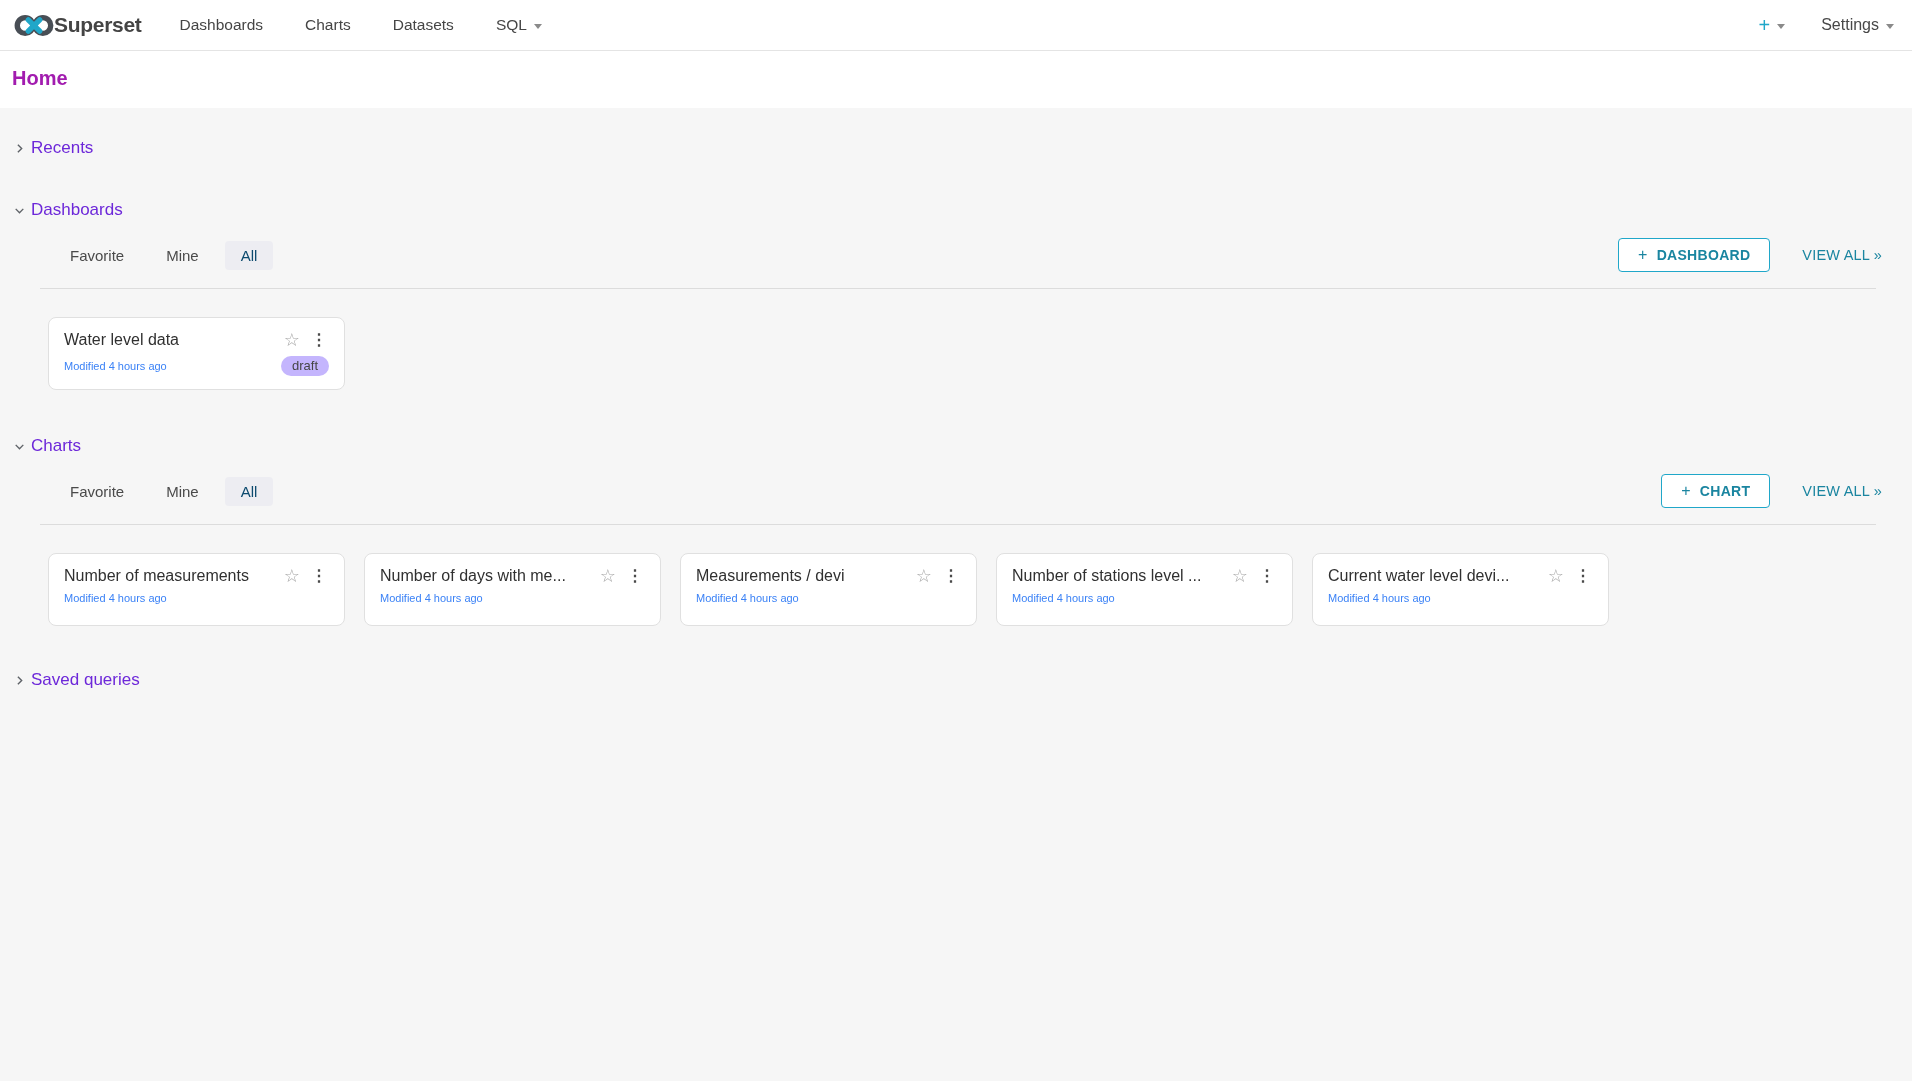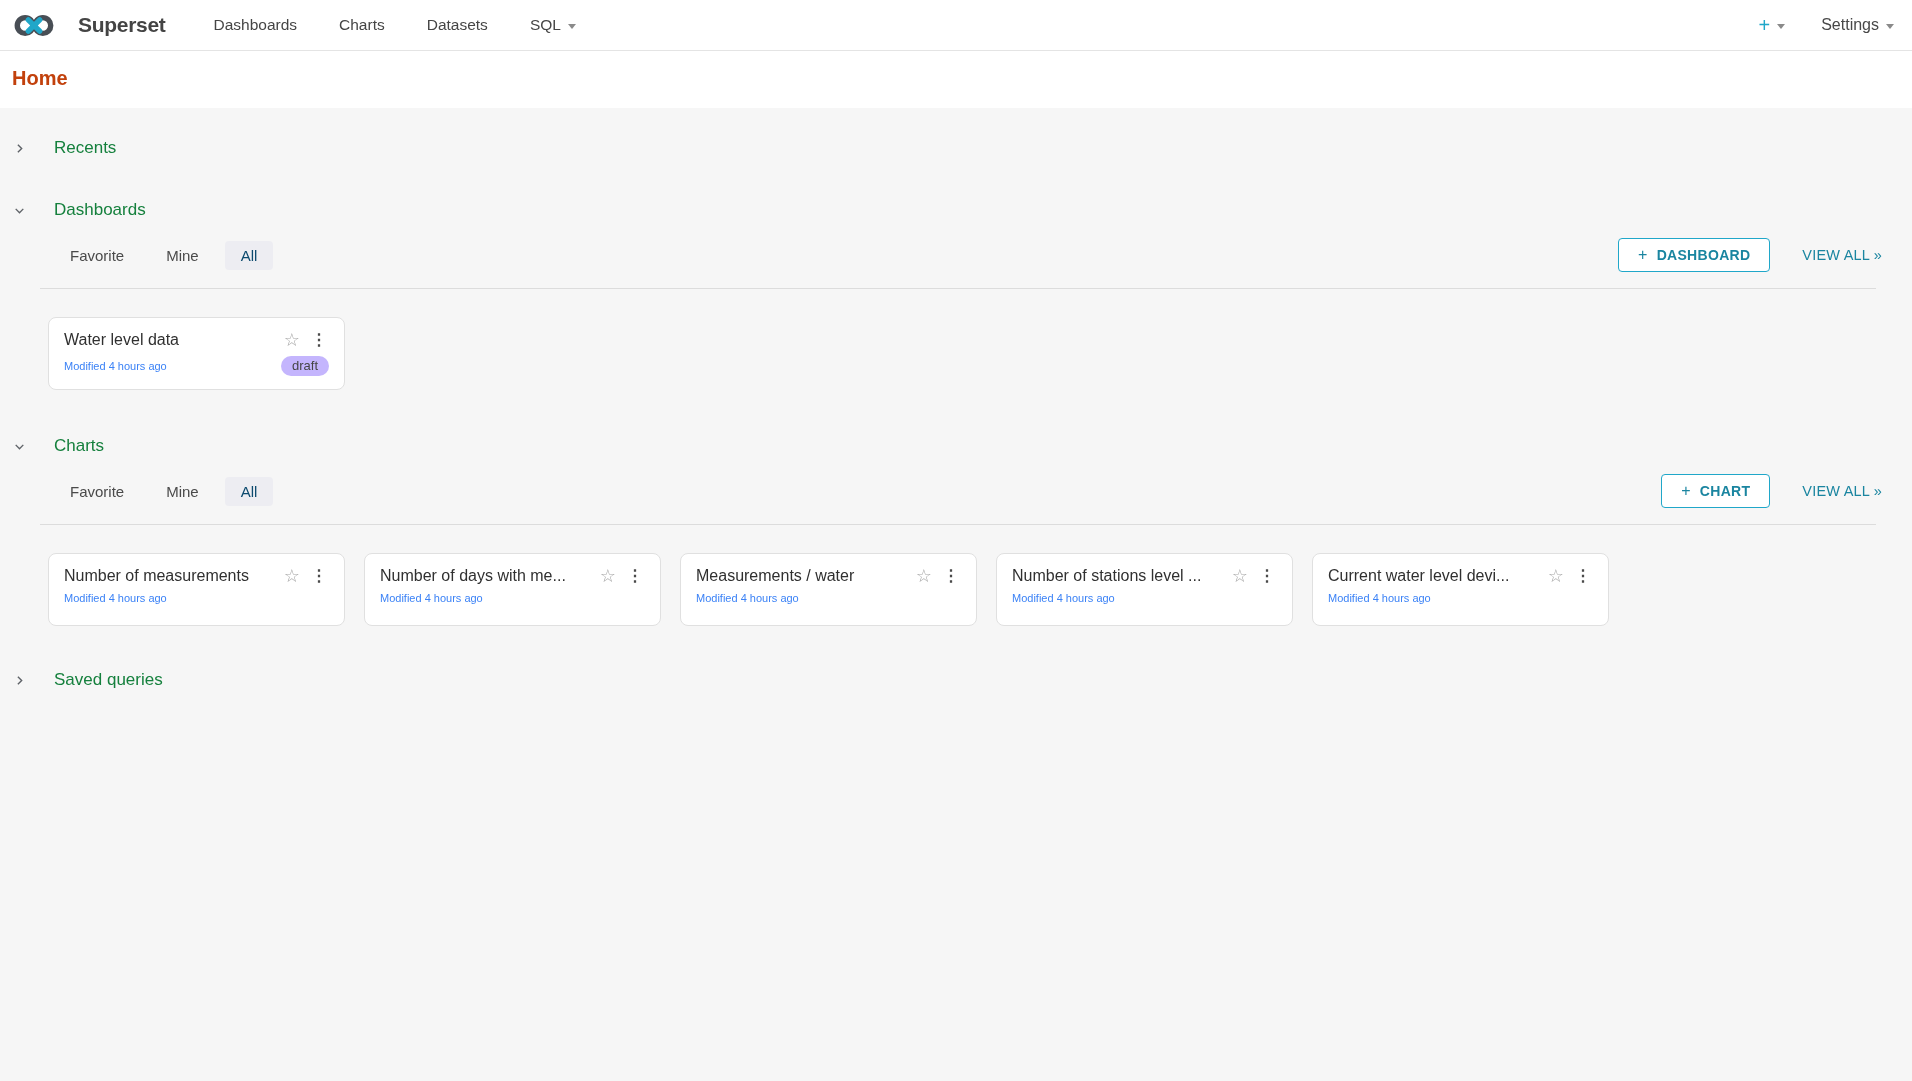--- a/index.html
+++ b/index.html
@@ -16,41 +16,41 @@
 
   
   .navbar {
     height: 51px;
     background: #fff;
     border-bottom: 1px solid #e4e4e4;
     display: flex;
     align-items: center;
     padding: 0 18px 0 14px;
   }
-  .brand { display: flex; align-items: center; gap: 24px; margin-right: 48px; cursor: pointer; }
+  .brand { display: flex; align-items: center; gap: 0; margin-right: 38px; cursor: pointer; }
   .brand-text { font-size: 21px; font-weight: bold; color: #444; letter-spacing: -0.3px; }
   .nav-items { display: flex; align-items: center; gap: 42px; font-size: 15.5px; color: #454545; }
   .nav-item { cursor: pointer; display: flex; align-items: center; }
   .nav-right { margin-left: auto; display: flex; align-items: center; gap: 36px; }
   .plus-glyph { color: #20a7c9; font-size: 20px; font-weight: 400; line-height: 1; }
   .caret {
     display: inline-block; width: 0; height: 0;
     border-left: 4px solid transparent; border-right: 4px solid transparent;
     border-top: 5px solid #8a8a8a; margin-left: 7px; margin-top: 2px;
   }
 
   
   .home-band { background: #fff; padding: 16px 16px 18px 12px; }
-  .page-title { font-size: 20px; font-weight: bold; color: #c2410c; }
+  .page-title { font-size: 20px; font-weight: bold; color: #a21caf; }
 
   
   .section-header {
-    display: flex; align-items: center; gap: 28px;
+    display: flex; align-items: center; gap: 5px;
     padding: 0 0 0 13px; cursor: pointer;
-    font-size: 17px; color: #15803d;
+    font-size: 17px; color: #6d28d9;
   }
   .sec-recents { margin-top: 30px; }
   .sec-dashboards { margin-top: 42px; }
   .sec-charts { margin-top: 46px; }
   .sec-saved { margin-top: 44px; }
   .chev { display: inline-flex; }
 
   .sub-header {
     display: flex; align-items: center;
     margin: 18px 30px 0 40px;
@@ -234,21 +234,21 @@
         <span class="star-icon">☆</span>
         <span class="kebab-icon">⋮</span>
       </span>
     </div>
     <div class="card-bottom">
       <span class="modified">Modified 4 hours ago</span>
     </div>
   </div>
   <div class="card">
     <div class="card-top">
-      <span class="card-title">Measurements / water</span>
+      <span class="card-title">Measurements / devi</span>
       <span class="card-icons">
         <span class="star-icon">☆</span>
         <span class="kebab-icon">⋮</span>
       </span>
     </div>
     <div class="card-bottom">
       <span class="modified">Modified 4 hours ago</span>
     </div>
   </div>
   <div class="card">

